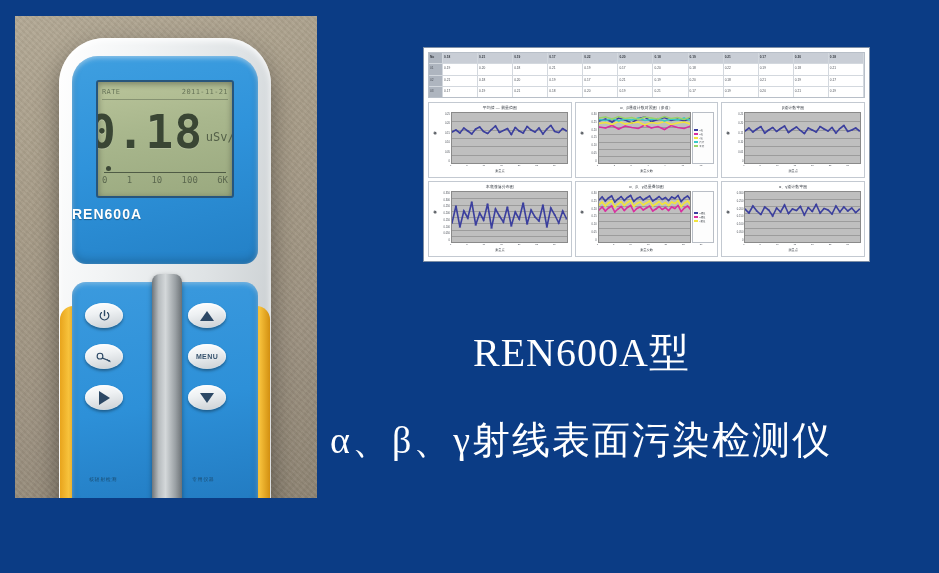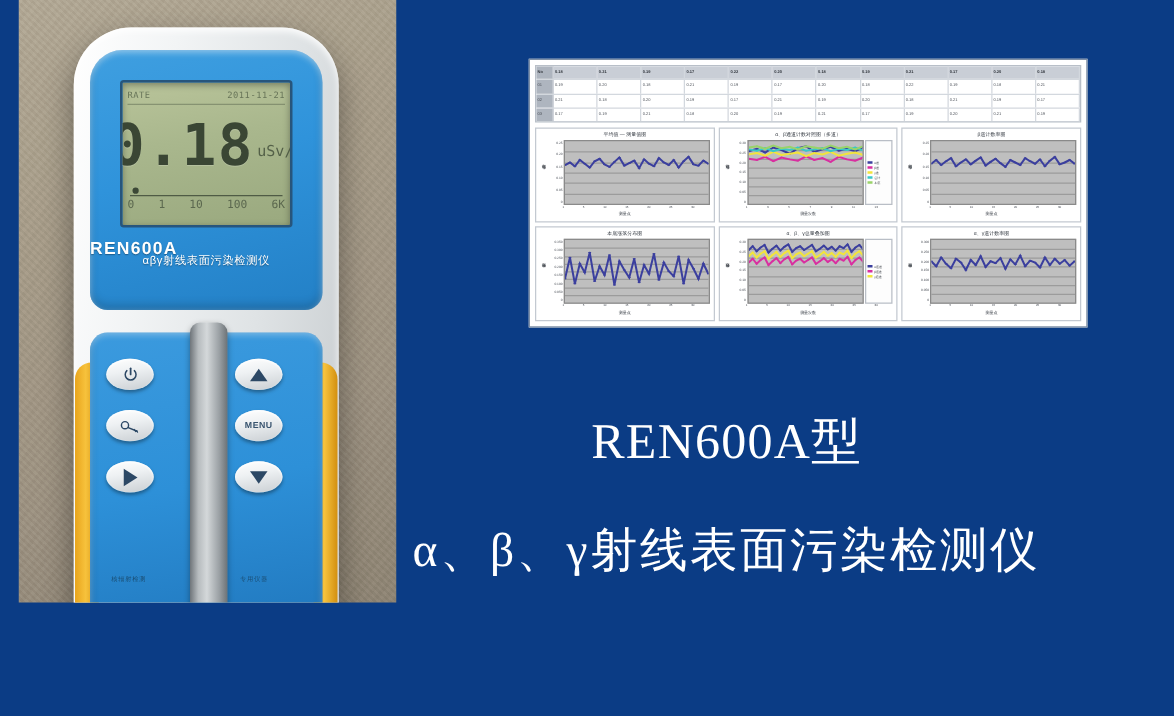--- a/index.html
+++ b/index.html
@@ -6,21 +6,21 @@
   html, body {
     width: 939px; height: 573px;
     overflow: hidden;
     font-family: "Liberation Sans", sans-serif;
   }
   body { background: #0b3c85; position: relative; }
 
   
   #product-photo {
     position: absolute;
-    left: 15px; top: 0;
+    left: 15px; top: 16px;
     width: 302px; height: 482px;
     background: linear-gradient(160deg,#b3a995 0%, #a79c88 35%, #9d9281 70%, #8e8473 100%);
     overflow: hidden;
   }
   #photo-grain {
     position: absolute; inset: 0;
     background:
       repeating-linear-gradient(43deg, rgba(255,255,255,.035) 0 2px, rgba(0,0,0,.03) 2px 4px),
       repeating-linear-gradient(130deg, rgba(255,255,255,.02) 0 3px, rgba(0,0,0,.02) 3px 6px);
     opacity:.9;
@@ -301,21 +301,20 @@
       <div id="lcd-scale">
           <span>0</span>
           <span>1</span>
           <span>10</span>
           <span>100</span>
           <span>6K</span>
         </div>
     </div>
 
     <div id="device-model-label">REN600A</div>
-    <div id="device-desc-label">αβγ射线表面污染检测仪</div>
 
     <div id="handle-strip"></div>
 
     <div class="key key-col-left key-row-1">
       <svg width="13" height="13" viewBox="0 0 24 24">
         <path d="M12 3 v9" stroke="#2c4865" stroke-width="2.6" fill="none" stroke-linecap="round"></path>
         <path d="M6.5 6.5 a8 8 0 1 0 11 0" stroke="#2c4865" stroke-width="2.2" fill="none" stroke-linecap="round"></path>
       </svg>
     </div>
     <div class="key key-col-left key-row-2">

